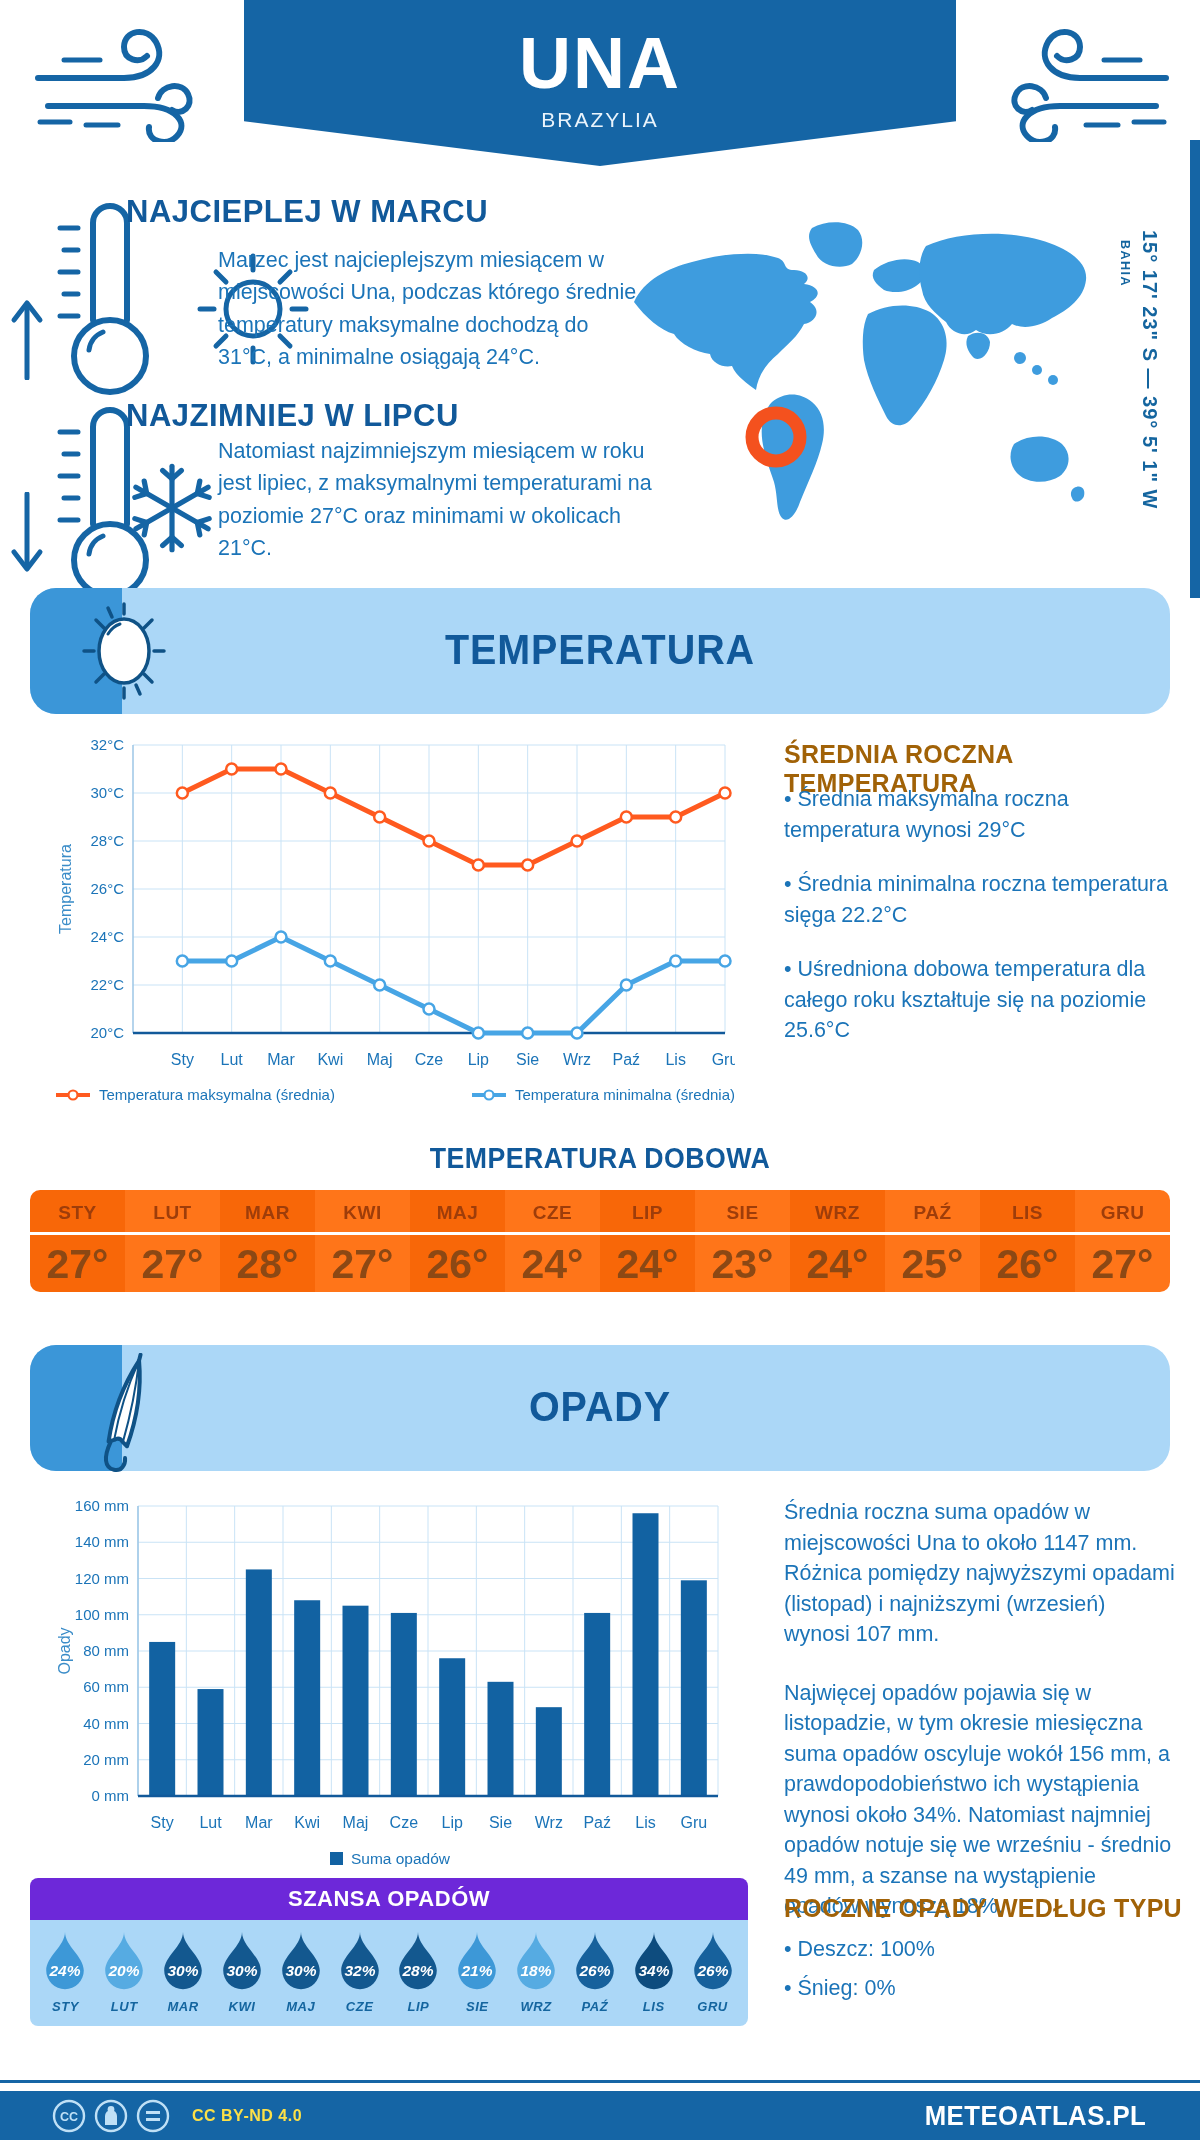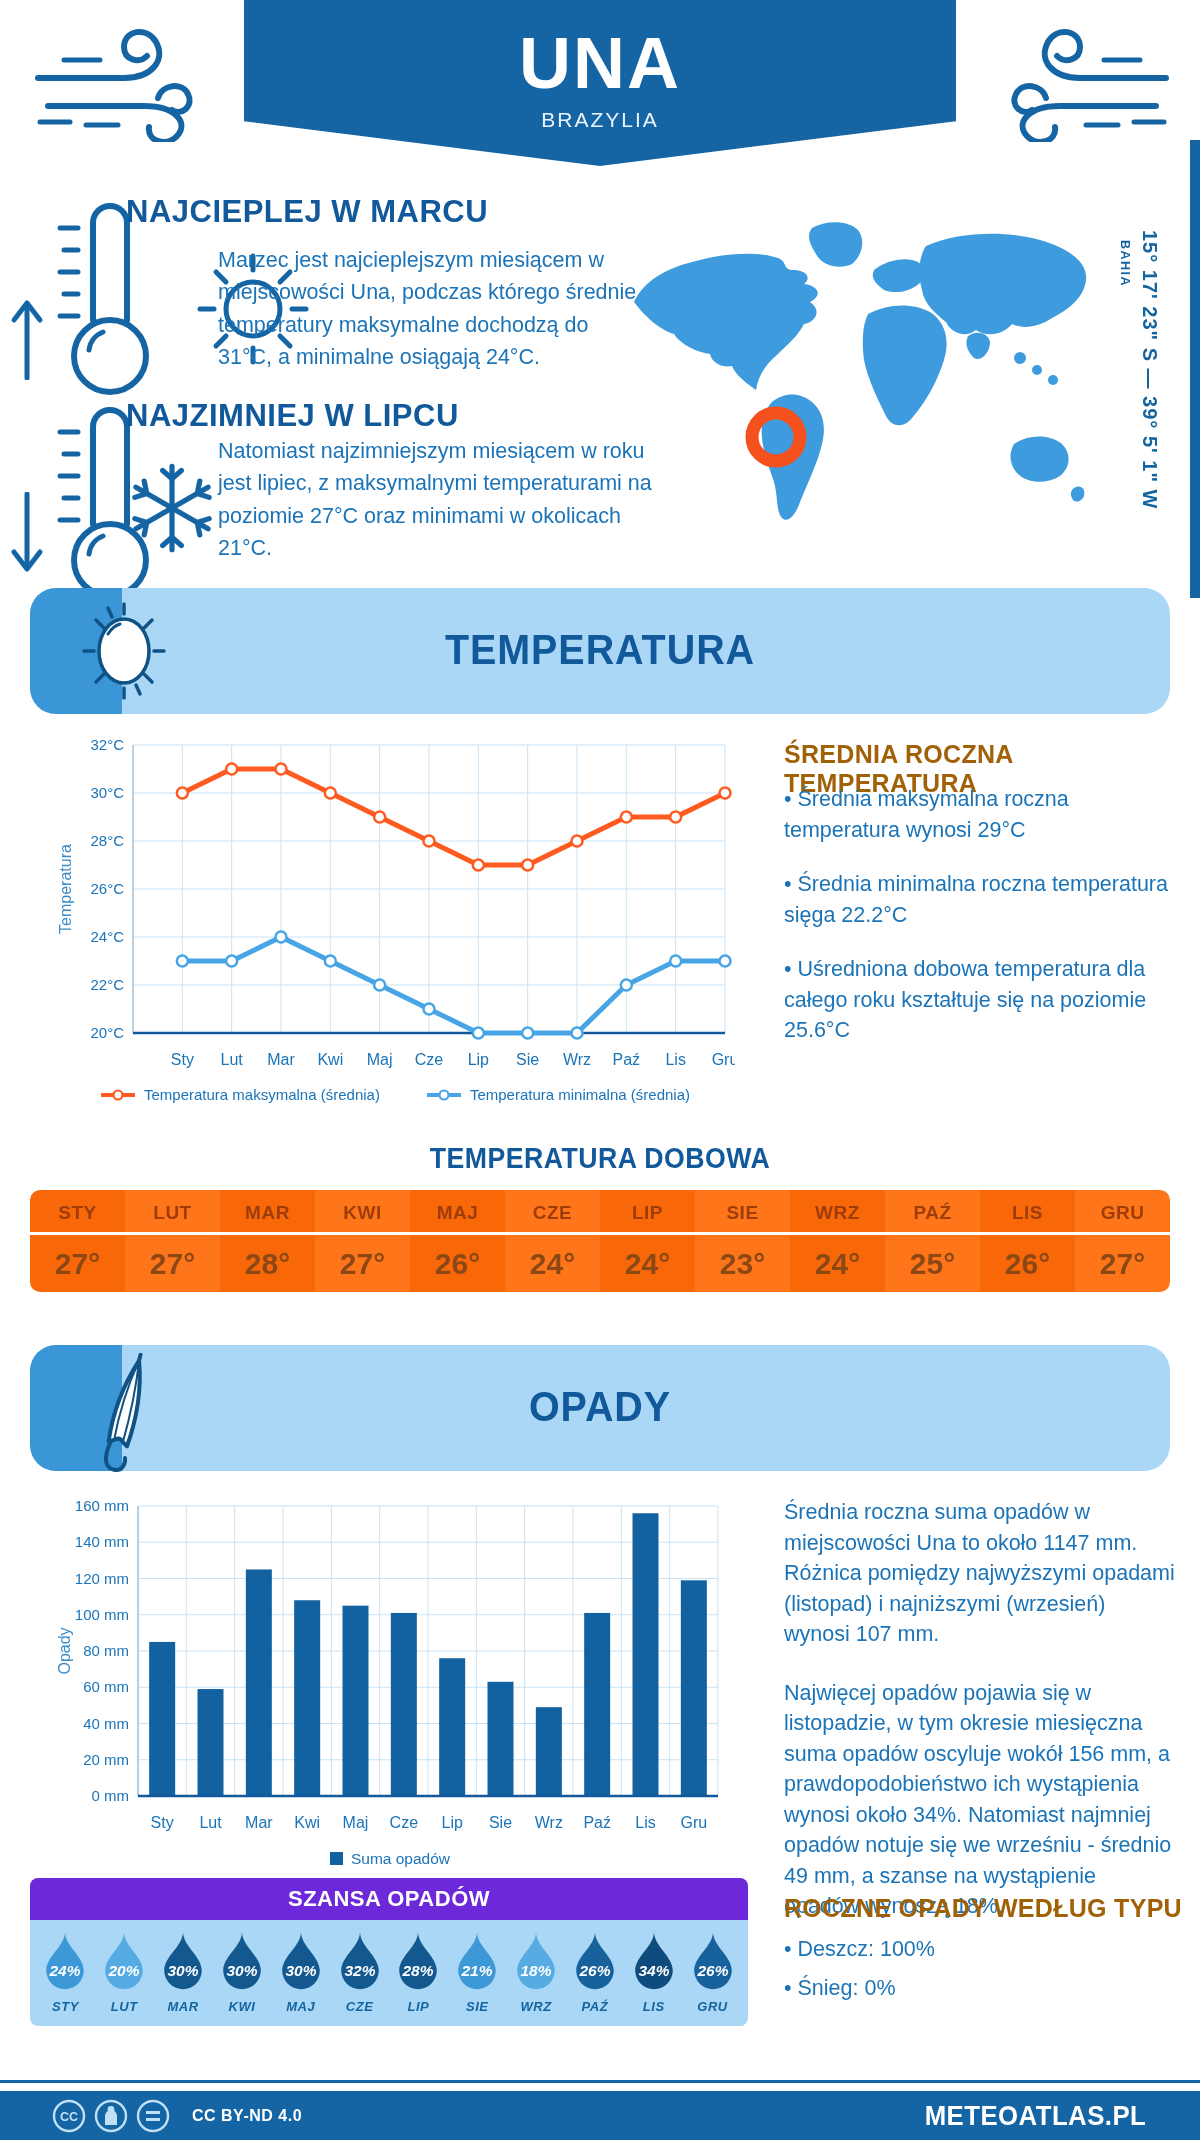--- a/index.html
+++ b/index.html
@@ -39,44 +39,44 @@
   .bullet2 { margin-bottom:8px; }
   .bullet2::before { content:"• "; }
 
   
   .dt-title { left:0; top:1142px; width:1200px; text-align:center; font-size:29px; font-weight:bold;
     color:#11599A; transform:scaleX(.92); letter-spacing:.5px; }
   .dt-table { left:30px; top:1190px; width:1140px; height:102px; border-radius:10px; overflow:hidden; display:flex; }
   .dt-col { flex:1; text-align:center; }
   .dt-col.c0 { background:#F86708; } .dt-col.c1 { background:#FF7519; }
   .dt-m { height:42px; line-height:46px; font-size:19px; font-weight:bold; color:#9E3D0A; letter-spacing:.5px; }
-  .dt-v { height:76px; line-height:58px; font-size:30px; font-weight:bold; color:#8C4814; border-top:3px solid #fff; }
+  .dt-v { height:76px; line-height:58px; font-size:41px; font-weight:bold; color:#8C4814; border-top:3px solid #fff; }
 
   
   svg text { font-family:"Liberation Sans", sans-serif; }
-  .legend-row { left:55px; top:1086px; width:680px; display:flex; justify-content:center; gap:46px;
+  .legend-row { left:55px; top:1086px; width:680px; display:flex; justify-content:space-between; gap:46px;
     font-size:15px; color:#1B74B8; align-items:center; }
   .leg-item { display:flex; align-items:center; gap:8px; }
   .bar-legend { left:50px; top:1850px; width:680px; text-align:center; font-size:15.5px; color:#1B74B8; }
   .bar-legend .sq { display:inline-block; width:13px; height:13px; background:#1262A2; margin-right:8px; vertical-align:-1px; }
 
   
   .chance { left:30px; top:1878px; width:718px; }
   .chance-h { height:42px; background:#6d28d9; border-radius:8px 8px 0 0; color:#fff; text-align:center;
     line-height:42px; font-size:22px; font-weight:bold; letter-spacing:.5px; }
   .chance-b { background:#ABD7F7; border-radius:0 0 8px 8px; padding:10px 6px 12px; display:flex; }
   .drop-slot { flex:1; text-align:center;font-style:italic; }
   .drop-m { margin-top:3px; font-size:13px; font-weight:bold; color:#14659F; letter-spacing:.5px; }
 
   
   .foot-line { left:0; top:2080px; width:1200px; height:3px; background:#1565A5; }
   .footer { left:0; top:2091px; width:1200px; height:49px; background:#1565A5; display:flex;
     align-items:center; justify-content:space-between; padding:0 44px 0 50px; }
   .foot-left { display:flex; align-items:center; gap:14px; }
-  .license { font-size:16px; font-weight:bold; color:#ffffff; letter-spacing:.5px; }
+  .license { font-size:16px; font-weight:bold; color:#fde047; letter-spacing:.5px; }
   .site { font-size:28px; font-weight:bold; color:#fff; letter-spacing:.5px; transform:scaleX(.92); }
 </style>
 </head>
 <body>
 
 <div id="page">
 
   <svg class="abs" style="left:26px;top:16px" width="206" height="126" viewBox="0 0 206 126">
     <g class="wind">
       <path d="M12 62 H98 C126 62 140 44 130 26 C121 10 98 14 98 31 C98 44 113 48 121 40"></path>

